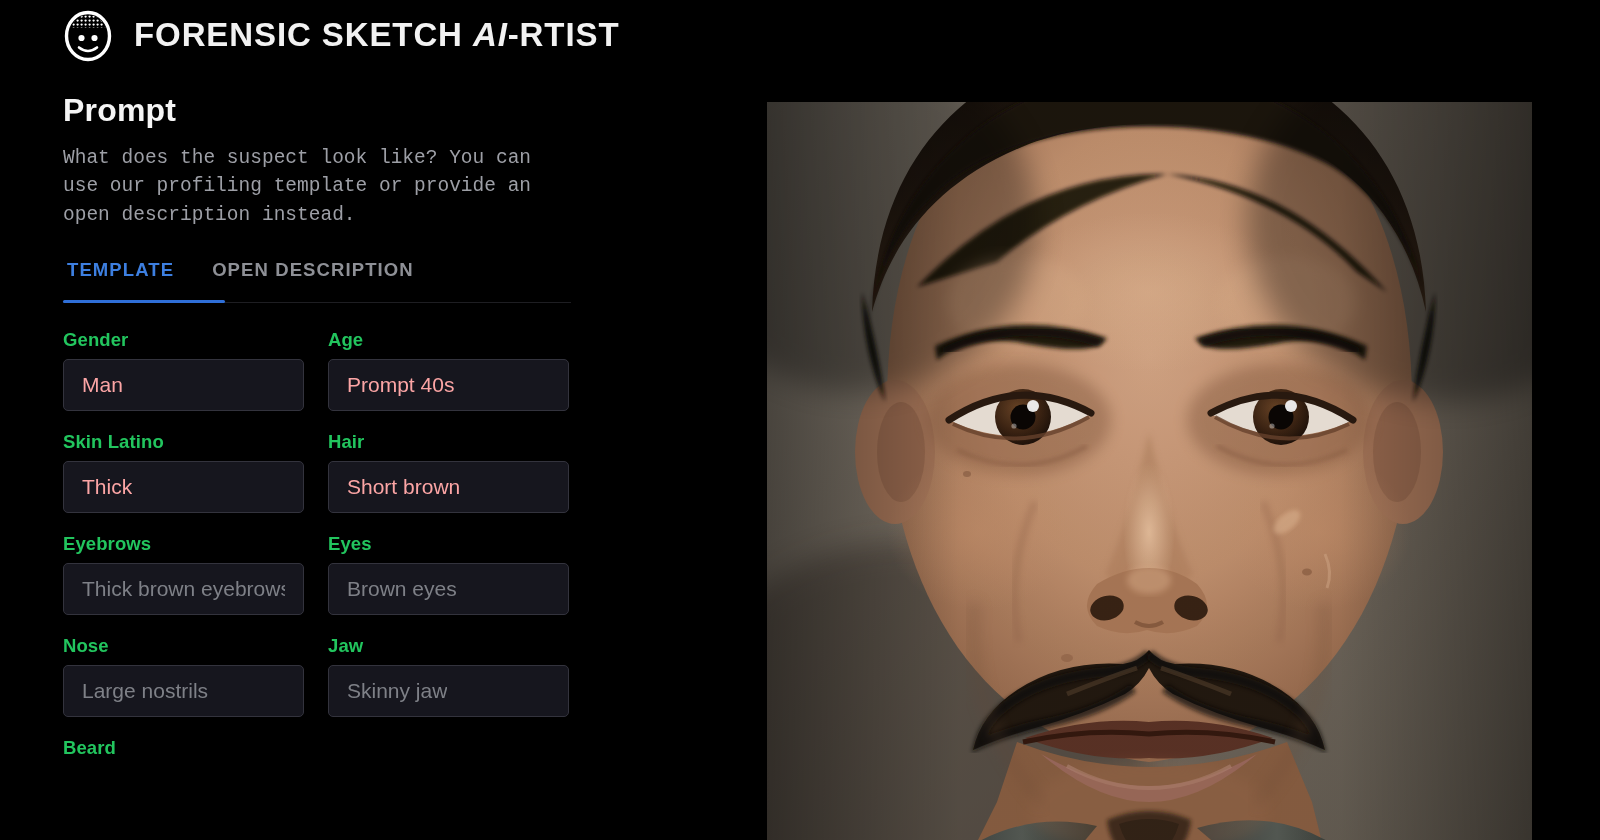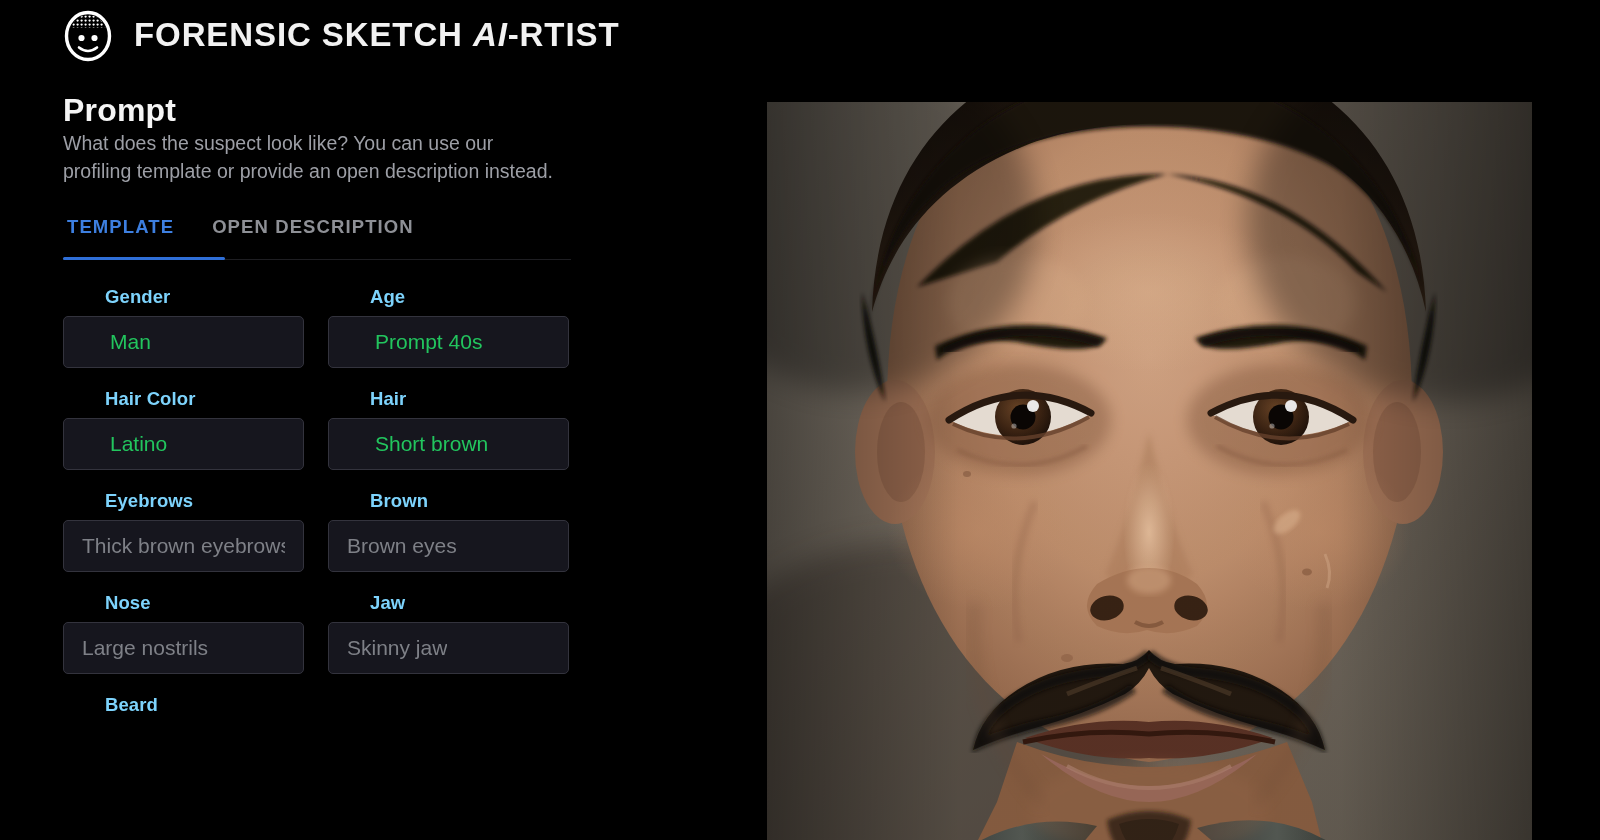--- a/index.html
+++ b/index.html
@@ -17,22 +17,22 @@
   .app-title {
     font-size:33px; font-weight:700; letter-spacing:0.9px;
     color:#f2f2f2; white-space:nowrap;
   }
   .app-title .ai { font-style:italic; }
 
   
   .left-panel { position:absolute; left:63px; top:92px; width:510px; }
   .section-title { font-size:32px; font-weight:700; color:#f5f5f5; letter-spacing:0.2px; }
   .section-desc {
-    margin-top:0; font-size:19.5px; line-height:1.45;
-    color:#9d9fa6; max-width:490px;
+    margin-top:15px; font-size:19.5px; line-height:1.45;
+    color:#9d9fa6; max-width:490px;font-family:Liberation Mono, monospace;
   }
 
   
   .tabs { position:relative; margin-top:28px; height:46px; }
   .tab-strip { display:flex; align-items:flex-end; gap:30px; }
   .tab {
     font-size:18.5px; font-weight:700; letter-spacing:1.1px;
     color:#8e9096; padding:2px 4px 14px 4px; background:none; border:none;
     font-family:"Liberation Sans", sans-serif; cursor:pointer;
   }
@@ -45,36 +45,36 @@
     position:absolute; left:0; bottom:0; width:162px; height:3px;
     background:#2f6fd8; border-radius:2px;
   }
 
   
   .form-grid {
     margin-top:26px;
     display:grid; grid-template-columns:241px 241px; column-gap:24px; row-gap:20px;
   }
   .field-label {
-    font-size:18.5px; font-weight:700; color:#7dd3fc;
-    margin-bottom:8px; letter-spacing:0.1px;margin-left:42px;
+    font-size:18.5px; font-weight:700; color:#22c55e;
+    margin-bottom:8px; letter-spacing:0.1px;
   }
   .field-box {
     height:52px; width:100%;
     background:#16161e;
     border:1px solid #33333d;
     border-radius:5px;
     display:flex; align-items:center;
     padding:0 18px;
     overflow:hidden;
   }
   .field-text {
     font-size:21px; white-space:nowrap; overflow:hidden;
   }
-  .field-text.filled { color:#22c55e;margin-left:28px; }
+  .field-text.filled { color:#fca5a5; }
   .field-text.placeholder { color:#7e8087; }
 
   
   .image-panel {
     position:absolute; left:767px; top:102px;
     width:765px; height:760px;
     overflow:hidden; background:#6e675d;
   }
   .portrait { position:absolute; inset:0; }
 </style>
@@ -129,42 +129,42 @@
       </div>
 
       <div class="field">
         <div class="field-label">Age</div>
         <div class="field-box">
           <span class="field-text filled">Prompt 40s</span>
         </div>
       </div>
 
       <div class="field">
-        <div class="field-label">Hair Color</div>
-        <div class="field-box">
-          <span class="field-text filled">Latino</span>
+        <div class="field-label">Skin Latino</div>
+        <div class="field-box">
+          <span class="field-text filled">Thick</span>
         </div>
       </div>
 
       <div class="field">
         <div class="field-label">Hair</div>
         <div class="field-box">
           <span class="field-text filled">Short brown</span>
         </div>
       </div>
 
       <div class="field">
         <div class="field-label">Eyebrows</div>
         <div class="field-box">
           <span class="field-text placeholder">Thick brown eyebrows</span>
         </div>
       </div>
 
       <div class="field">
-        <div class="field-label">Brown</div>
+        <div class="field-label">Eyes</div>
         <div class="field-box">
           <span class="field-text placeholder">Brown eyes</span>
         </div>
       </div>
 
       <div class="field">
         <div class="field-label">Nose</div>
         <div class="field-box">
           <span class="field-text placeholder">Large nostrils</span>
         </div>

